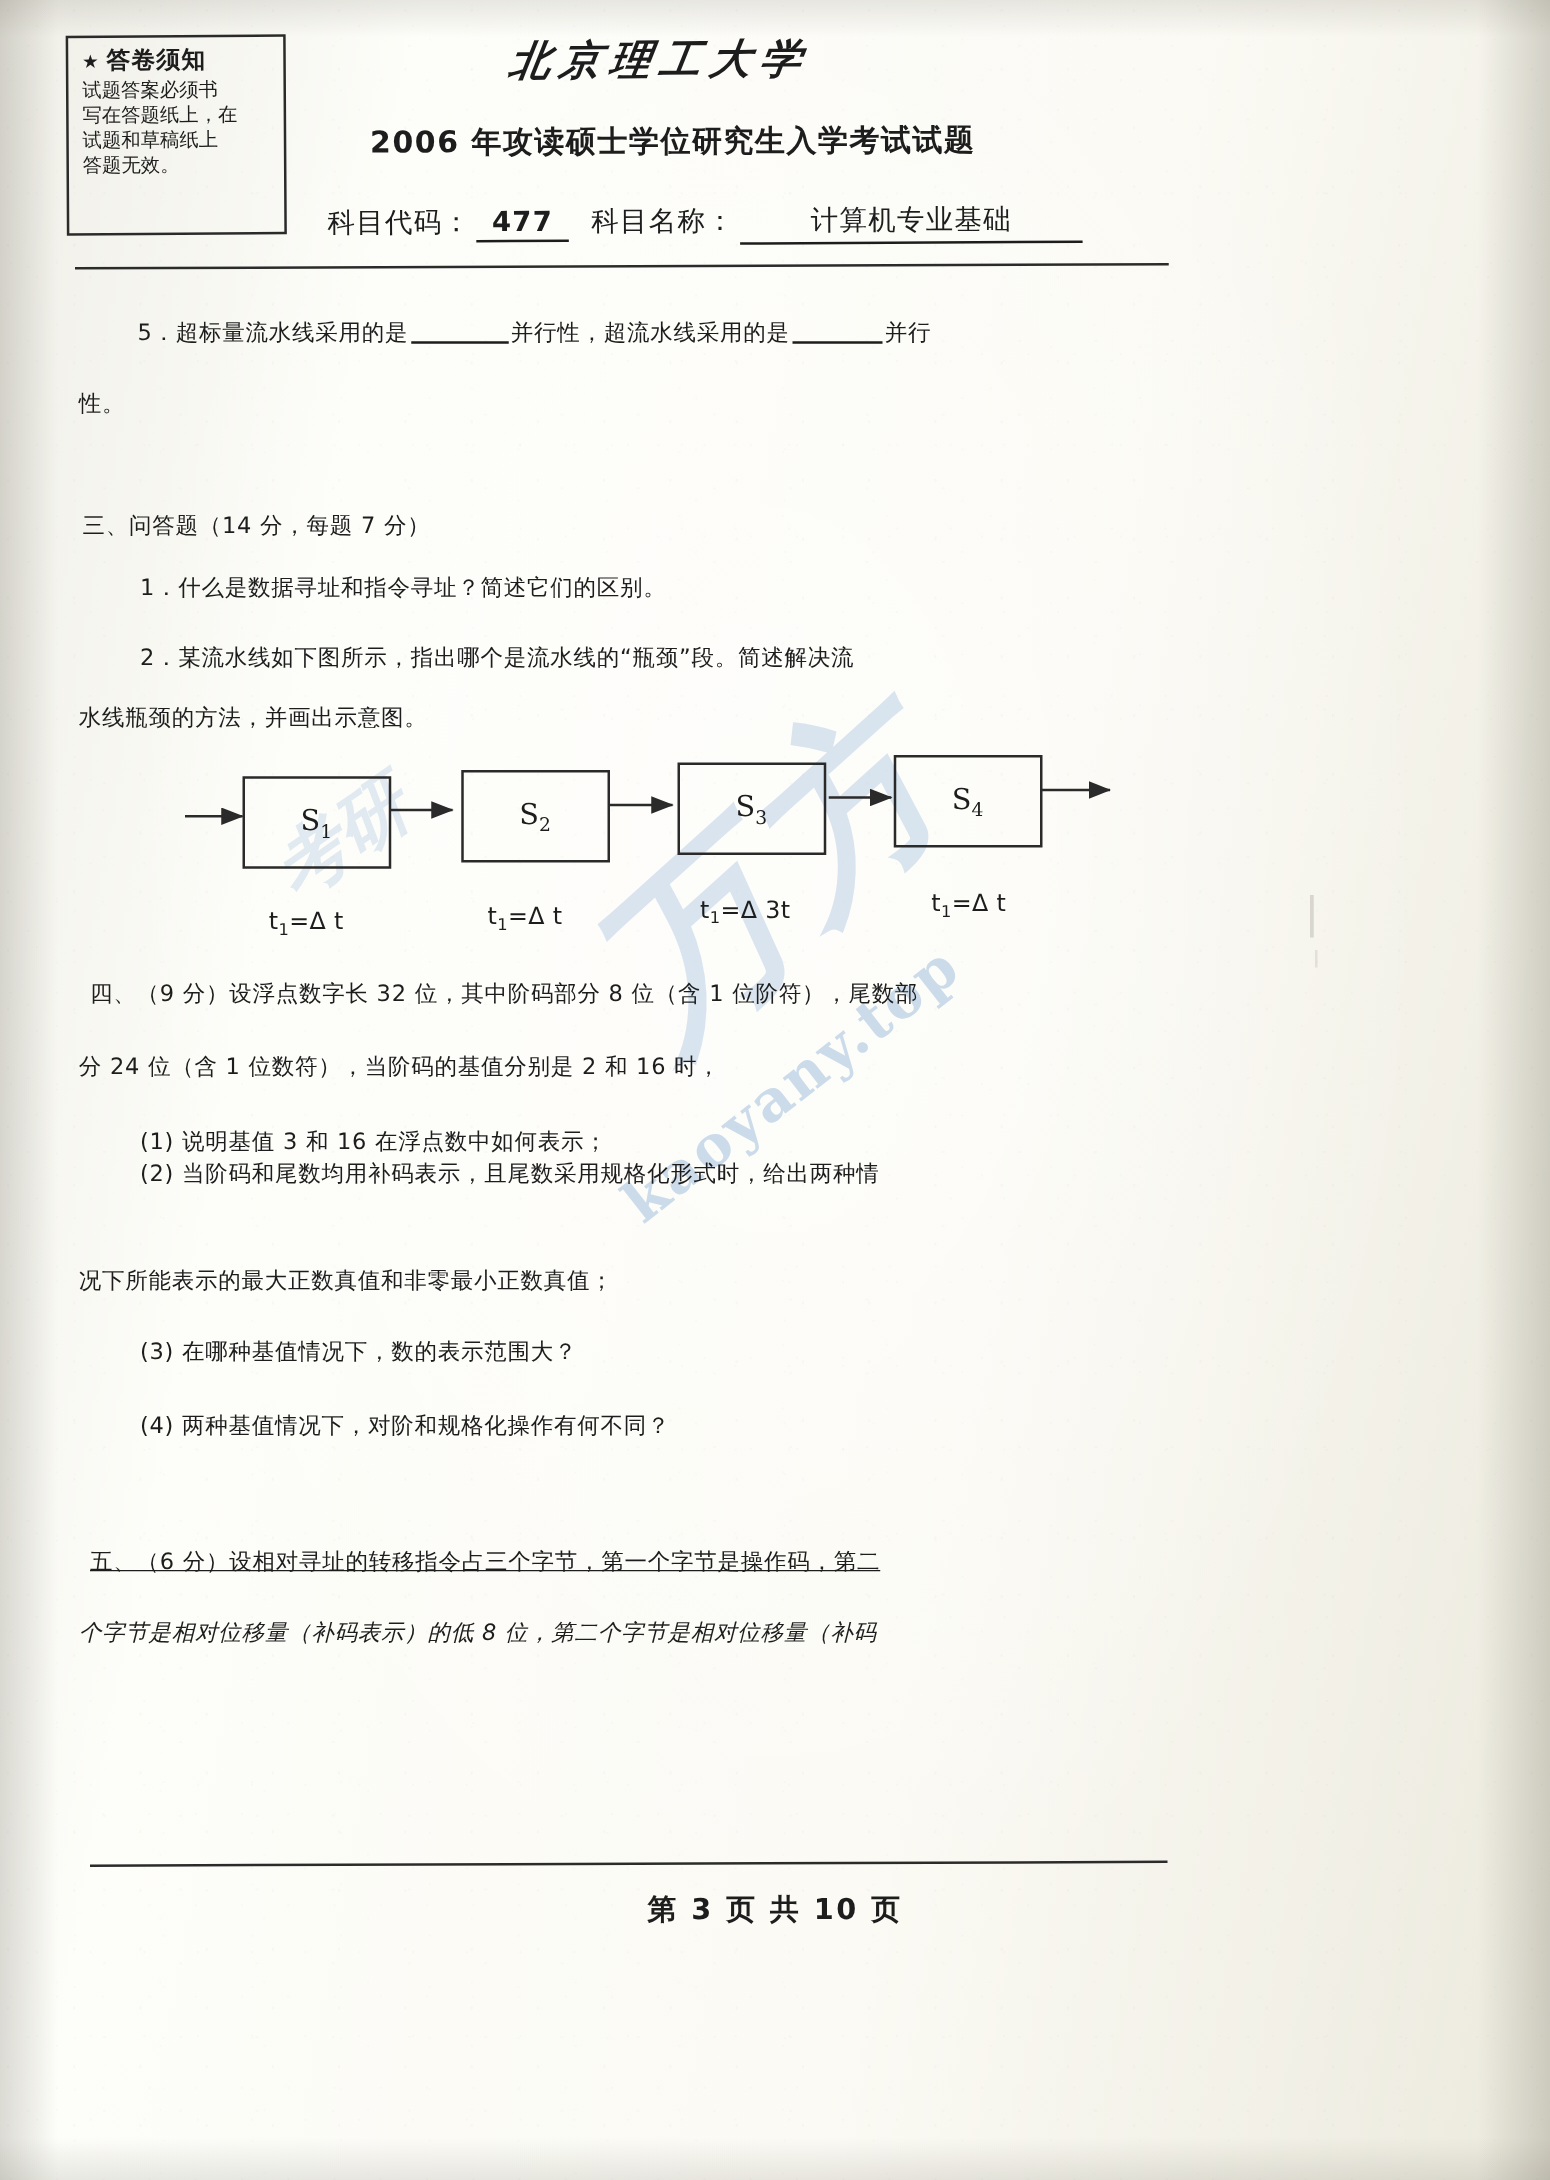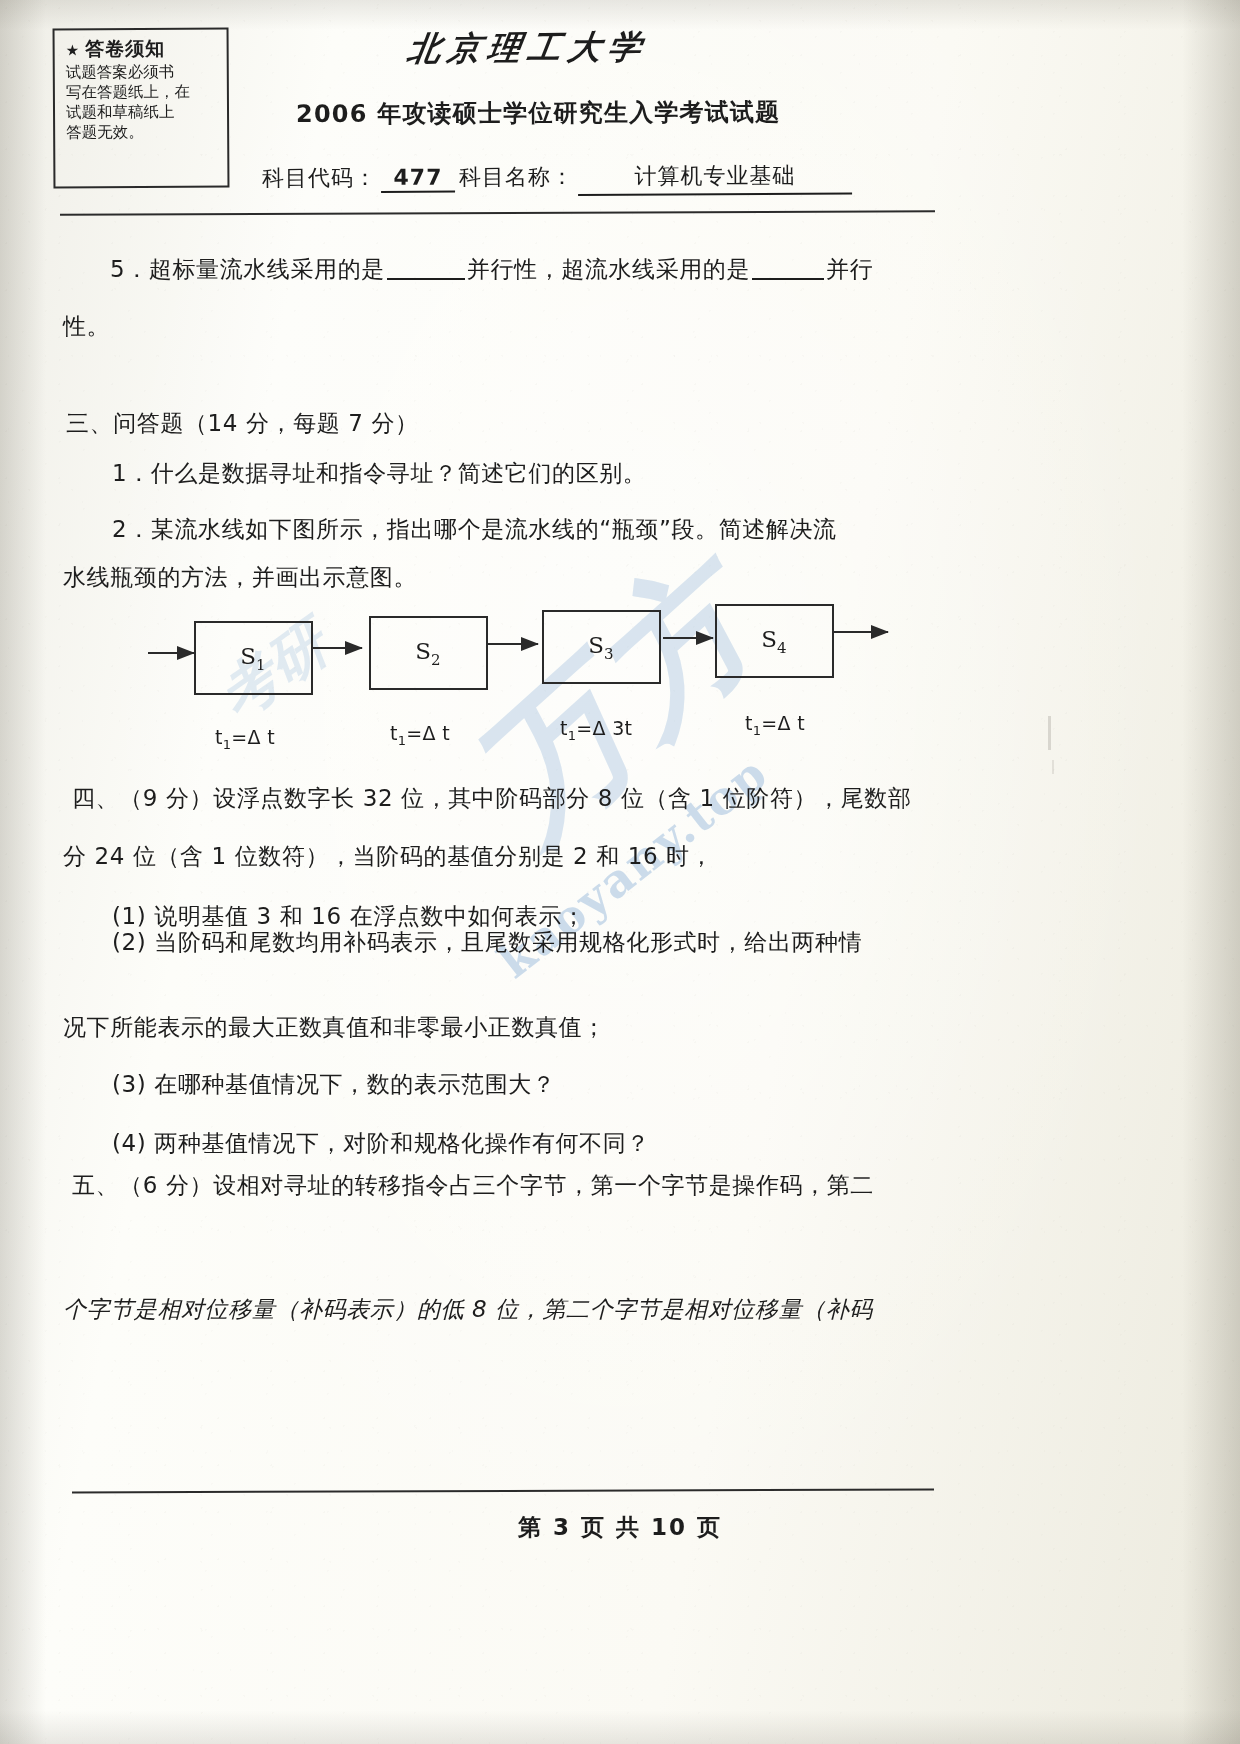--- a/index.html
+++ b/index.html
@@ -142,21 +142,21 @@
     top: 1490px;
     width: 862px;
     height: 0;
     border-top: 2.5px solid #2b2b2b;
     transform: rotate(-0.2deg);
   }
 
   
   .body-text {
     position: absolute;
-    font-size: 23px;
+    font-size: 18px;
     line-height: 1.0;
     letter-spacing: 0.6px;
     white-space: nowrap;
   }
   .blank {
     display: inline-block;
     border-bottom: 2px solid #1d1d1d;
     width: 78px;
     vertical-align: -3px;
     margin: 0 2px;
@@ -265,21 +265,21 @@
         <div>答题无效。</div>
       </div>
     </div>
 
     <div class="univ-name">北京理工大学</div>
     <div class="exam-title">2006 年攻读硕士学位研究生入学考试试题</div>
 
     <div class="subject-line">
       <span class="lbl">科目代码：</span>
       <span class="ul-val code-val">477</span>
-      <span class="lbl" style="margin-left:4px;">科目名称：</span>
+      <span class="lbl" style="margin-left:18px;">科目名称：</span>
       <span class="ul-val name-val">计算机专业基础</span>
     </div>
 
     <div class="rule-top"></div>
 
     <div class="body-text" style="left:110px; top:258px;">
       <span>5．超标量流水线采用的是</span><span class="blank"></span><span>并行性，超流水线采用的是</span><span class="blank sm"></span><span>并行</span>
     </div>
     <div class="body-text" style="left:63px; top:315px;">性。</div>
 
@@ -331,21 +331,21 @@
     </div>
 
     <div class="body-text" style="left:72px; top:787px;">四、（9 分）设浮点数字长 32 位，其中阶码部分 8 位（含 1 位阶符），尾数部</div>
     <div class="body-text" style="left:63px; top:845px;">分 24 位（含 1 位数符），当阶码的基值分别是 2 和 16 时，</div>
     <div class="body-text" style="left:112px; top:905px;">(1) 说明基值 3 和 16 在浮点数中如何表示；</div>
     <div class="body-text" style="left:112px; top:919px;margin-top:12px;">(2) 当阶码和尾数均用补码表示，且尾数采用规格化形式时，给出两种情</div>
     <div class="body-text" style="left:63px; top:1016px;">况下所能表示的最大正数真值和非零最小正数真值；</div>
     <div class="body-text" style="left:112px; top:1073px;text-align:center;">(3) 在哪种基值情况下，数的表示范围大？</div>
     <div class="body-text" style="left:112px; top:1132px;">(4) 两种基值情况下，对阶和规格化操作有何不同？</div>
 
-    <div class="body-text" style="left:72px; top:1174px;">五、（6 分）设相对寻址的转移指令占三个字节，第一个字节是操作码，第二</div>
+    <div class="body-text" style="left:72px; top:1241px;text-decoration:underline;">五、（6 分）设相对寻址的转移指令占三个字节，第一个字节是操作码，第二</div>
     <div class="body-text" style="left:63px; top:1298px;font-style:italic;">个字节是相对位移量（补码表示）的低 8 位，第二个字节是相对位移量（补码</div>
 
     <div class="rule-bottom"></div>
     <div class="footer">第 3 页 共 10 页</div>
 
     <div class="artifact" style="left:1048px; top:716px; width:3px; height:34px; opacity:.5;"></div>
     <div class="artifact" style="left:1052px; top:760px; width:2px; height:14px; opacity:.35;"></div>
   </div>
 
   <div class="edge-shade"></div>

